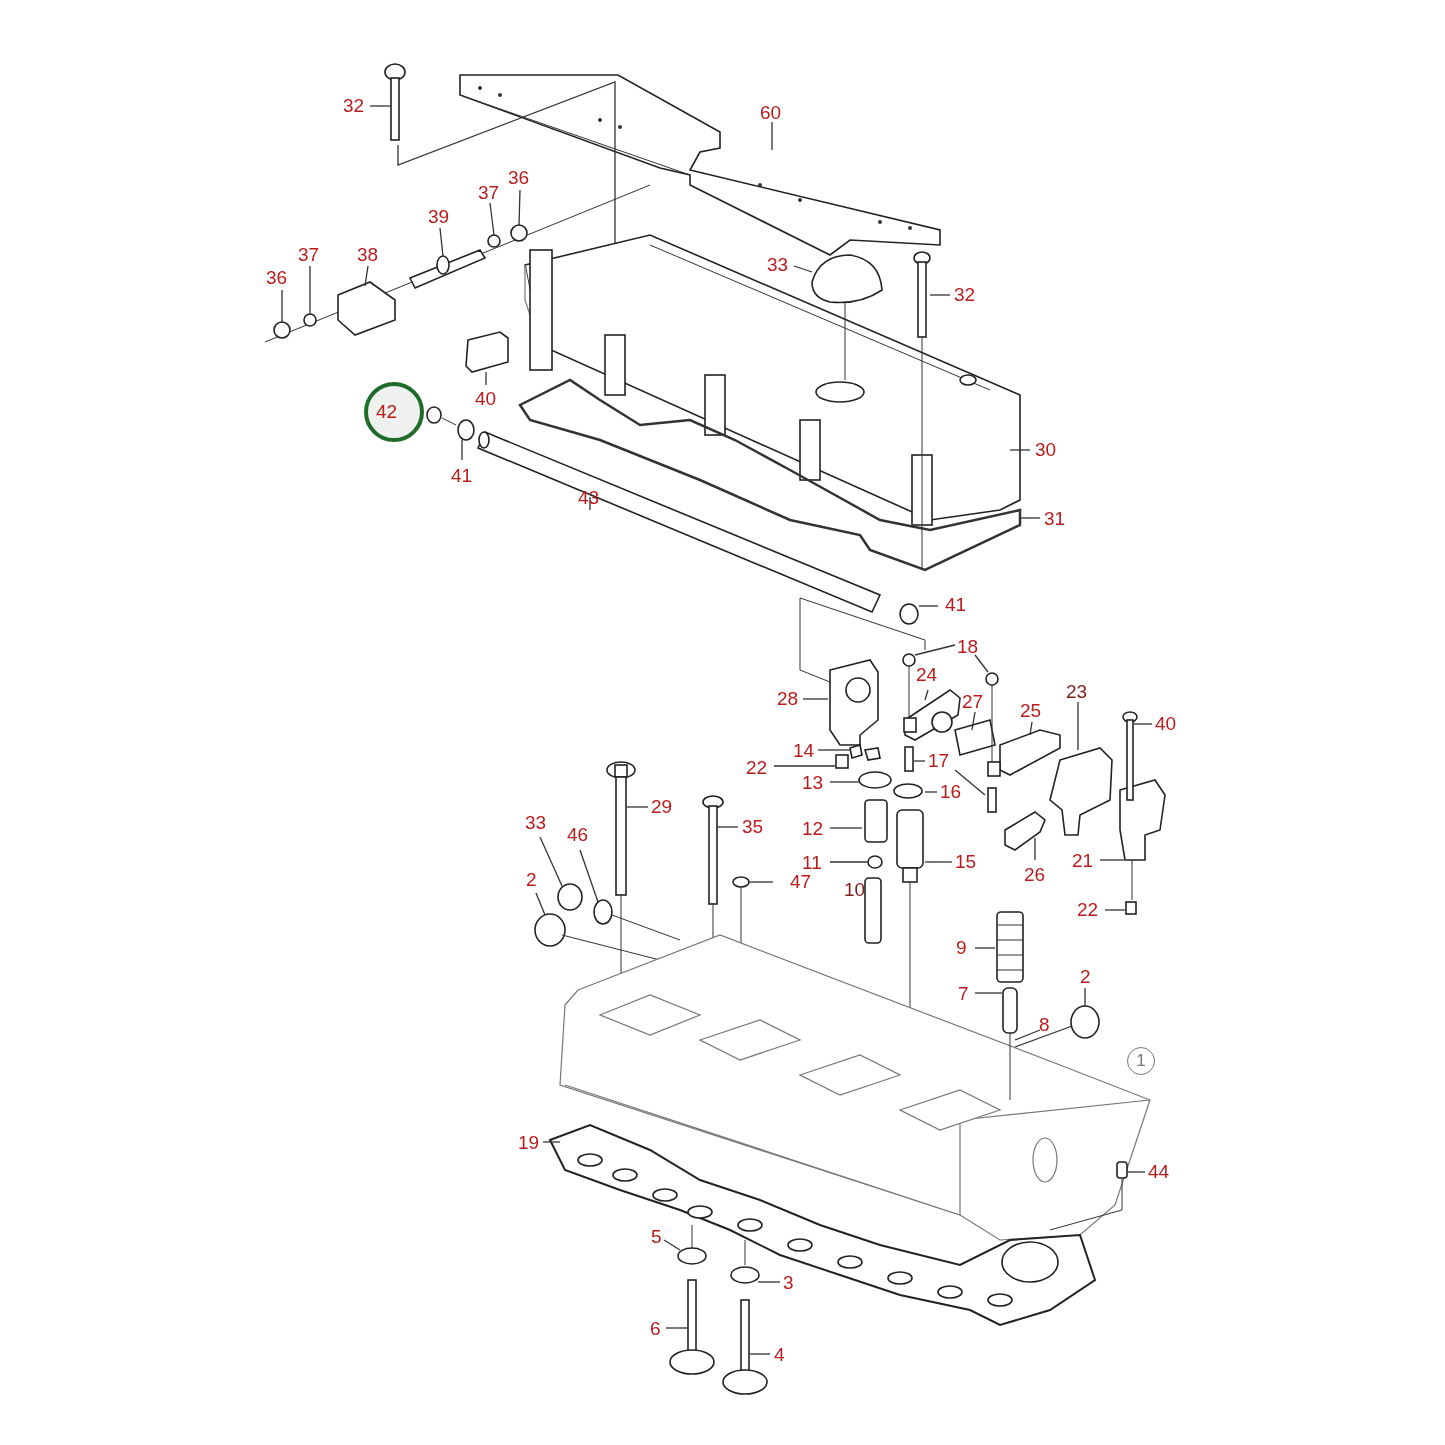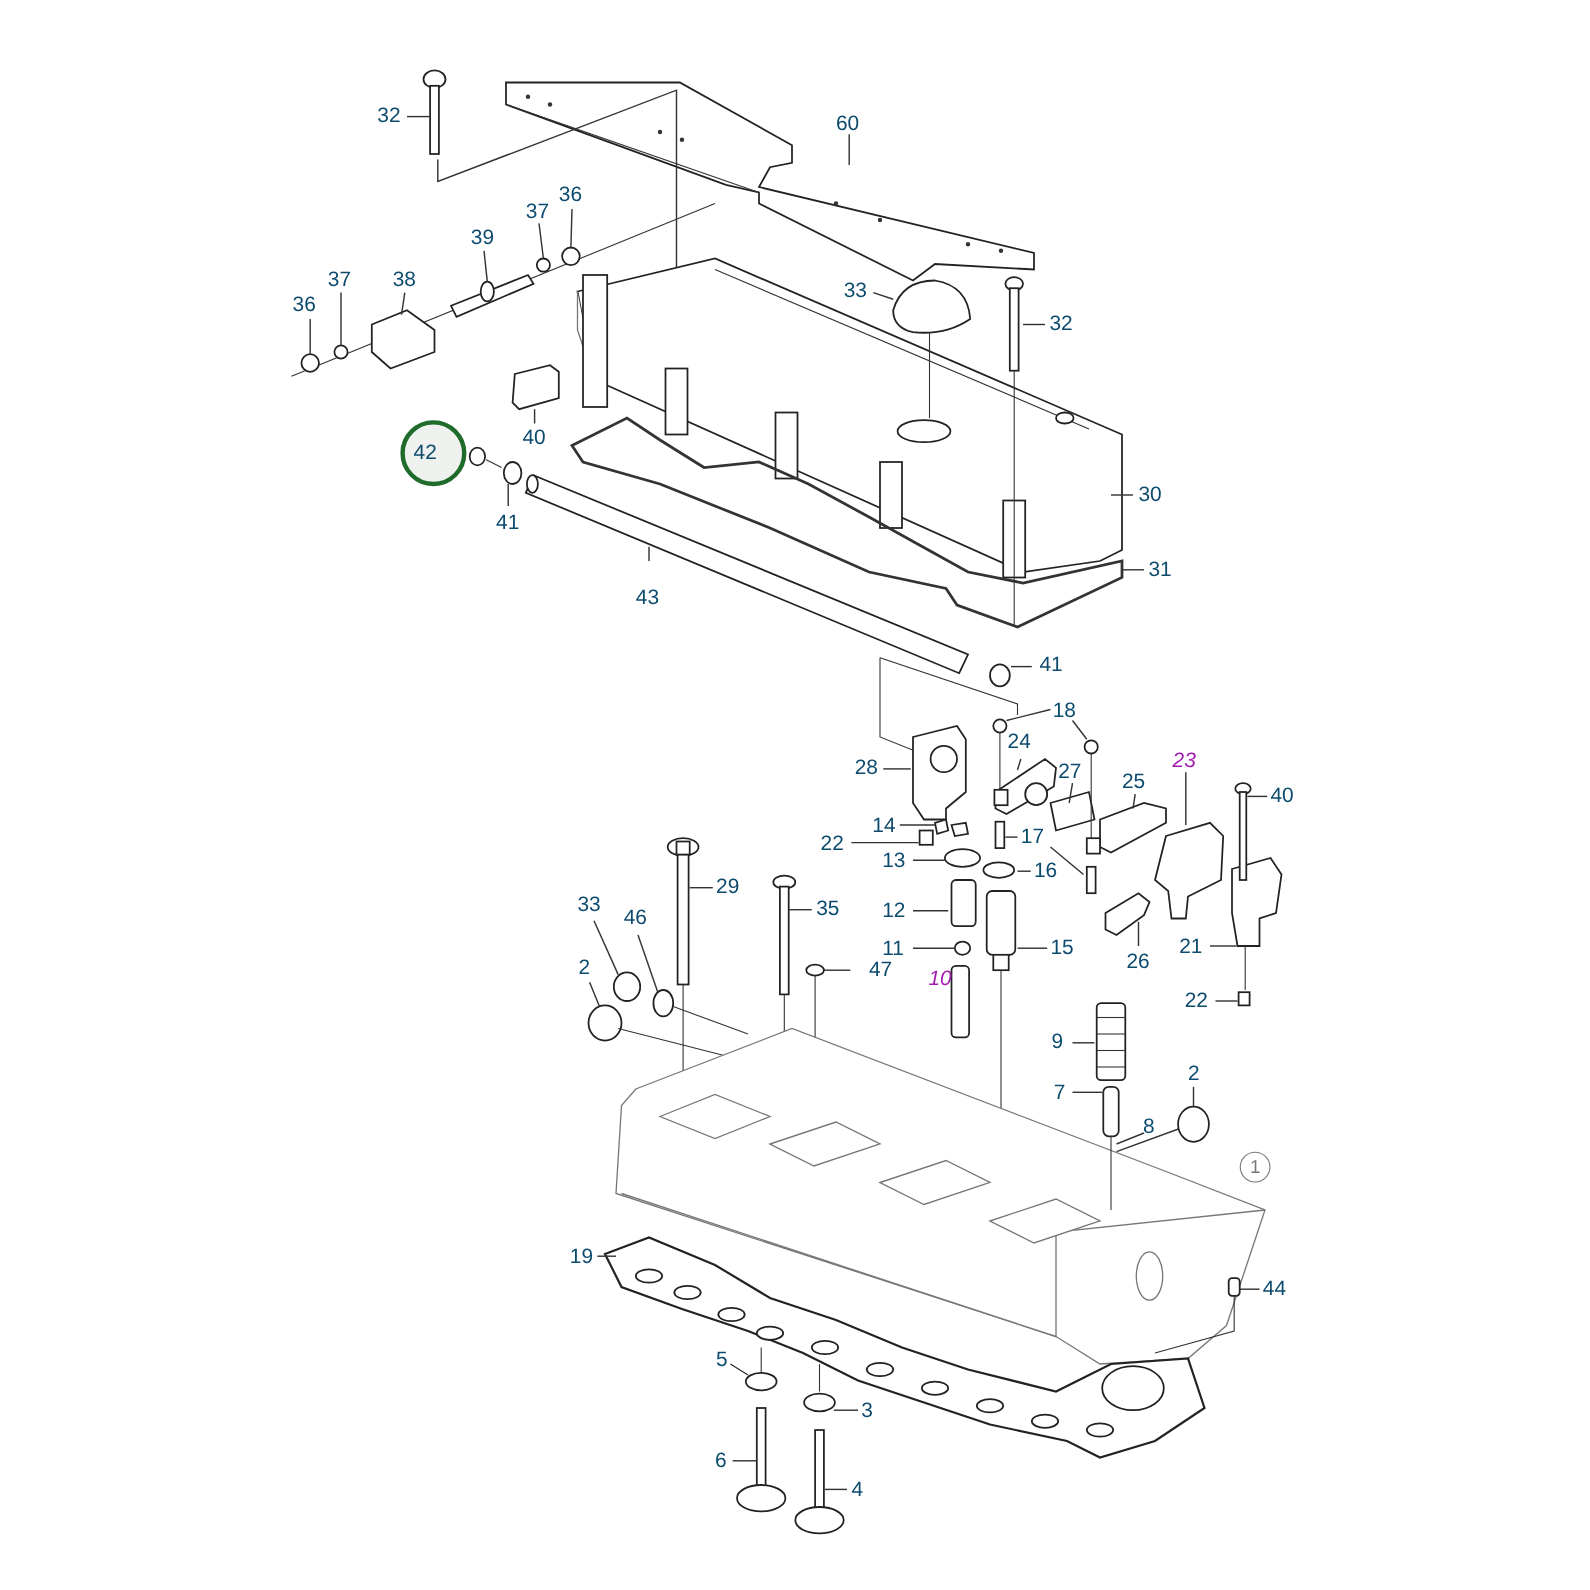--- a/index.html
+++ b/index.html
@@ -3,22 +3,22 @@
 <meta charset="utf-8">
 <style>
   html, body { margin: 0; padding: 0; background: #ffffff; }
   body { width: 1445px; height: 1445px; position: relative; overflow: hidden;
          font-family: "Liberation Sans", sans-serif; }
   svg { position: absolute; left: 0; top: 0; }
   .part { fill: #ffffff; stroke: #222; stroke-width: 1.6; }
   .partl { fill: #ffffff; stroke: #777; stroke-width: 1.2; }
   .leader { stroke: #333; stroke-width: 1.3; fill: none; }
   .thin { stroke: #333; stroke-width: 1; fill: none; }
-  .label { position: absolute; font-size: 19px; color: #0c4a6e; line-height: 1; white-space: nowrap; }
-  .label.grey { color: #a21caf; font-style: italic; }
+  .label { position: absolute; font-size: 19px; color: #b91c1c; line-height: 1; white-space: nowrap; }
+  .label.grey { color: #7f1d1d; }
   .hl { position: absolute; left: 364px; top: 382px; width: 52px; height: 52px;
         border: 4px solid #1e6b2a; border-radius: 50%; background: #eef1ee; }
   .circ1 { position: absolute; left: 1127px; top: 1047px; width: 26px; height: 26px;
            border: 1.5px solid #777; border-radius: 50%; font-size: 17px; color:#777;
            text-align: center; line-height: 26px; }
 </style>
 </head>
 <body>
 
 <svg width="1445" height="1445" viewBox="0 0 1445 1445">
@@ -270,21 +270,21 @@
   <span class="label" style="left:298px;top:245px">37</span>
   <span class="label" style="left:357px;top:245px">38</span>
   <span class="label" style="left:266px;top:268px">36</span>
   <span class="label" style="left:767px;top:255px">33</span>
   <span class="label" style="left:954px;top:285px">32</span>
   <span class="label" style="left:475px;top:389px">40</span>
   <span class="label" style="left:376px;top:402px">42</span>
   <span class="label" style="left:451px;top:466px">41</span>
   <span class="label" style="left:1035px;top:440px">30</span>
   <span class="label" style="left:1044px;top:509px">31</span>
-  <span class="label" style="left:578px;top:534px">43</span>
+  <span class="label" style="left:578px;top:488px">43</span>
   <span class="label" style="left:945px;top:595px">41</span>
   <span class="label" style="left:957px;top:637px">18</span>
   <span class="label" style="left:916px;top:665px">24</span>
   <span class="label" style="left:962px;top:692px">27</span>
   <span class="label grey" style="left:1066px;top:682px">23</span>
   <span class="label" style="left:777px;top:689px">28</span>
   <span class="label" style="left:1020px;top:701px">25</span>
   <span class="label" style="left:1155px;top:714px">40</span>
   <span class="label" style="left:793px;top:741px">14</span>
   <span class="label" style="left:746px;top:758px">22</span>

